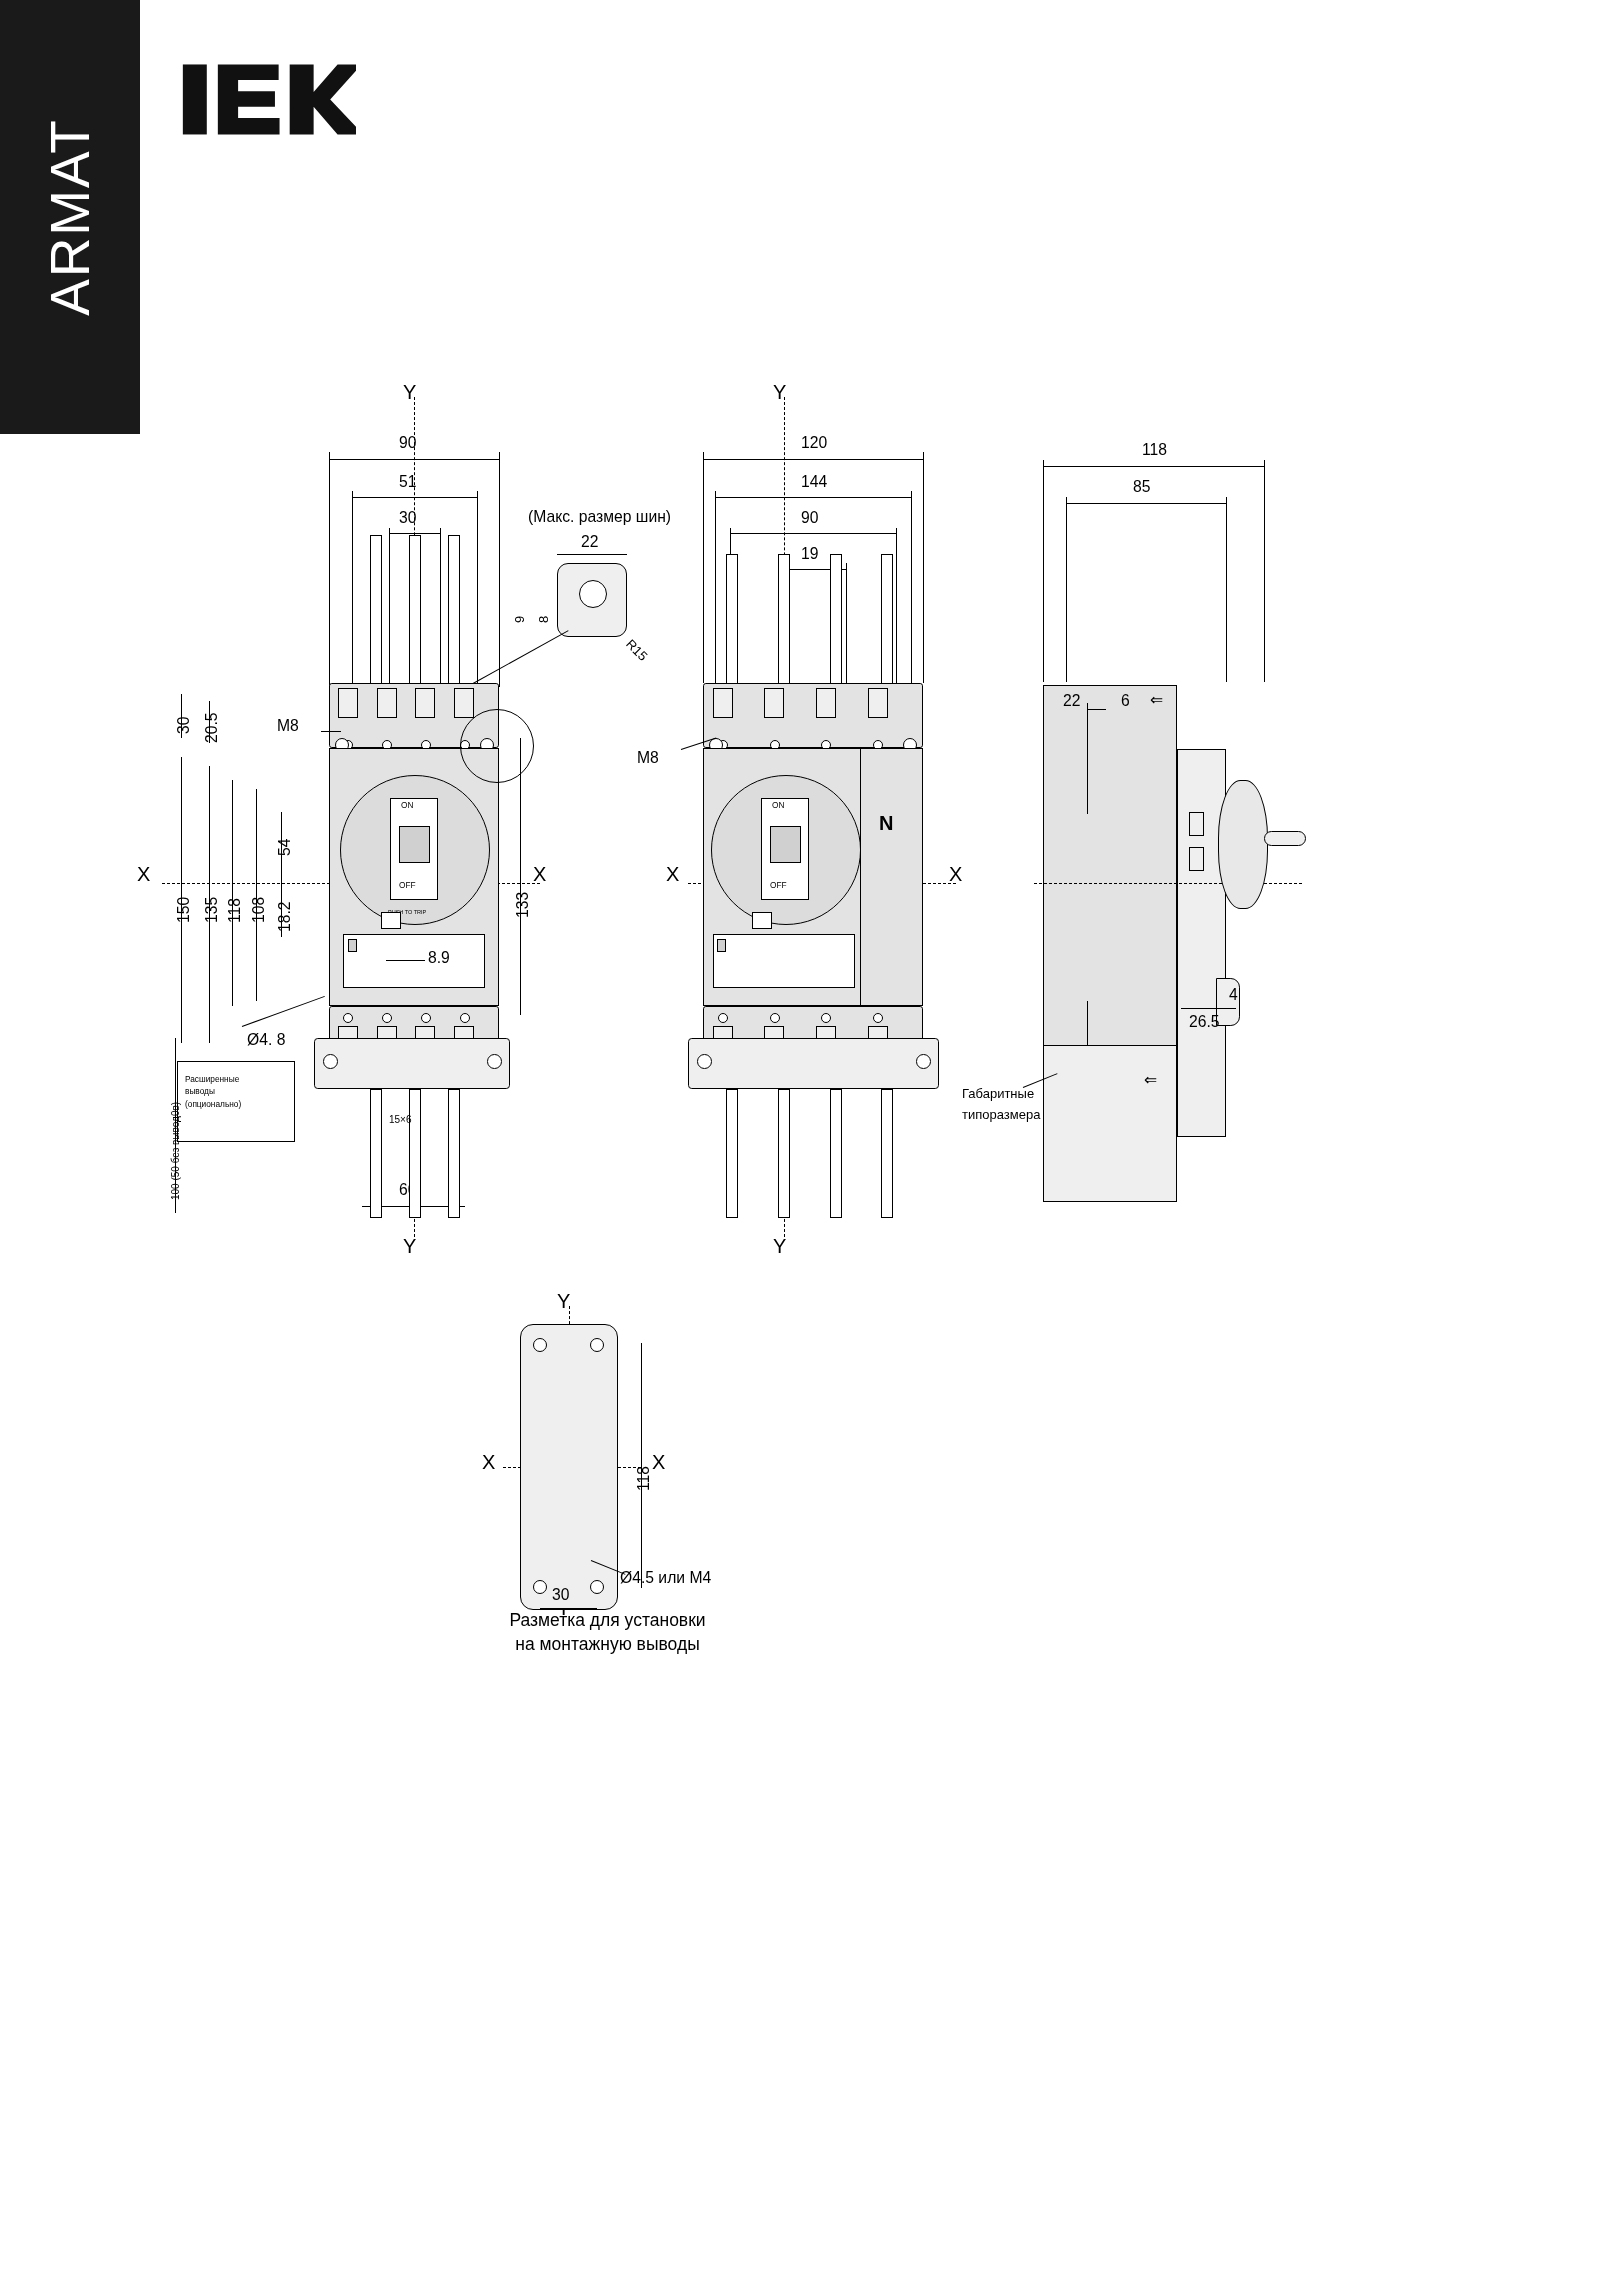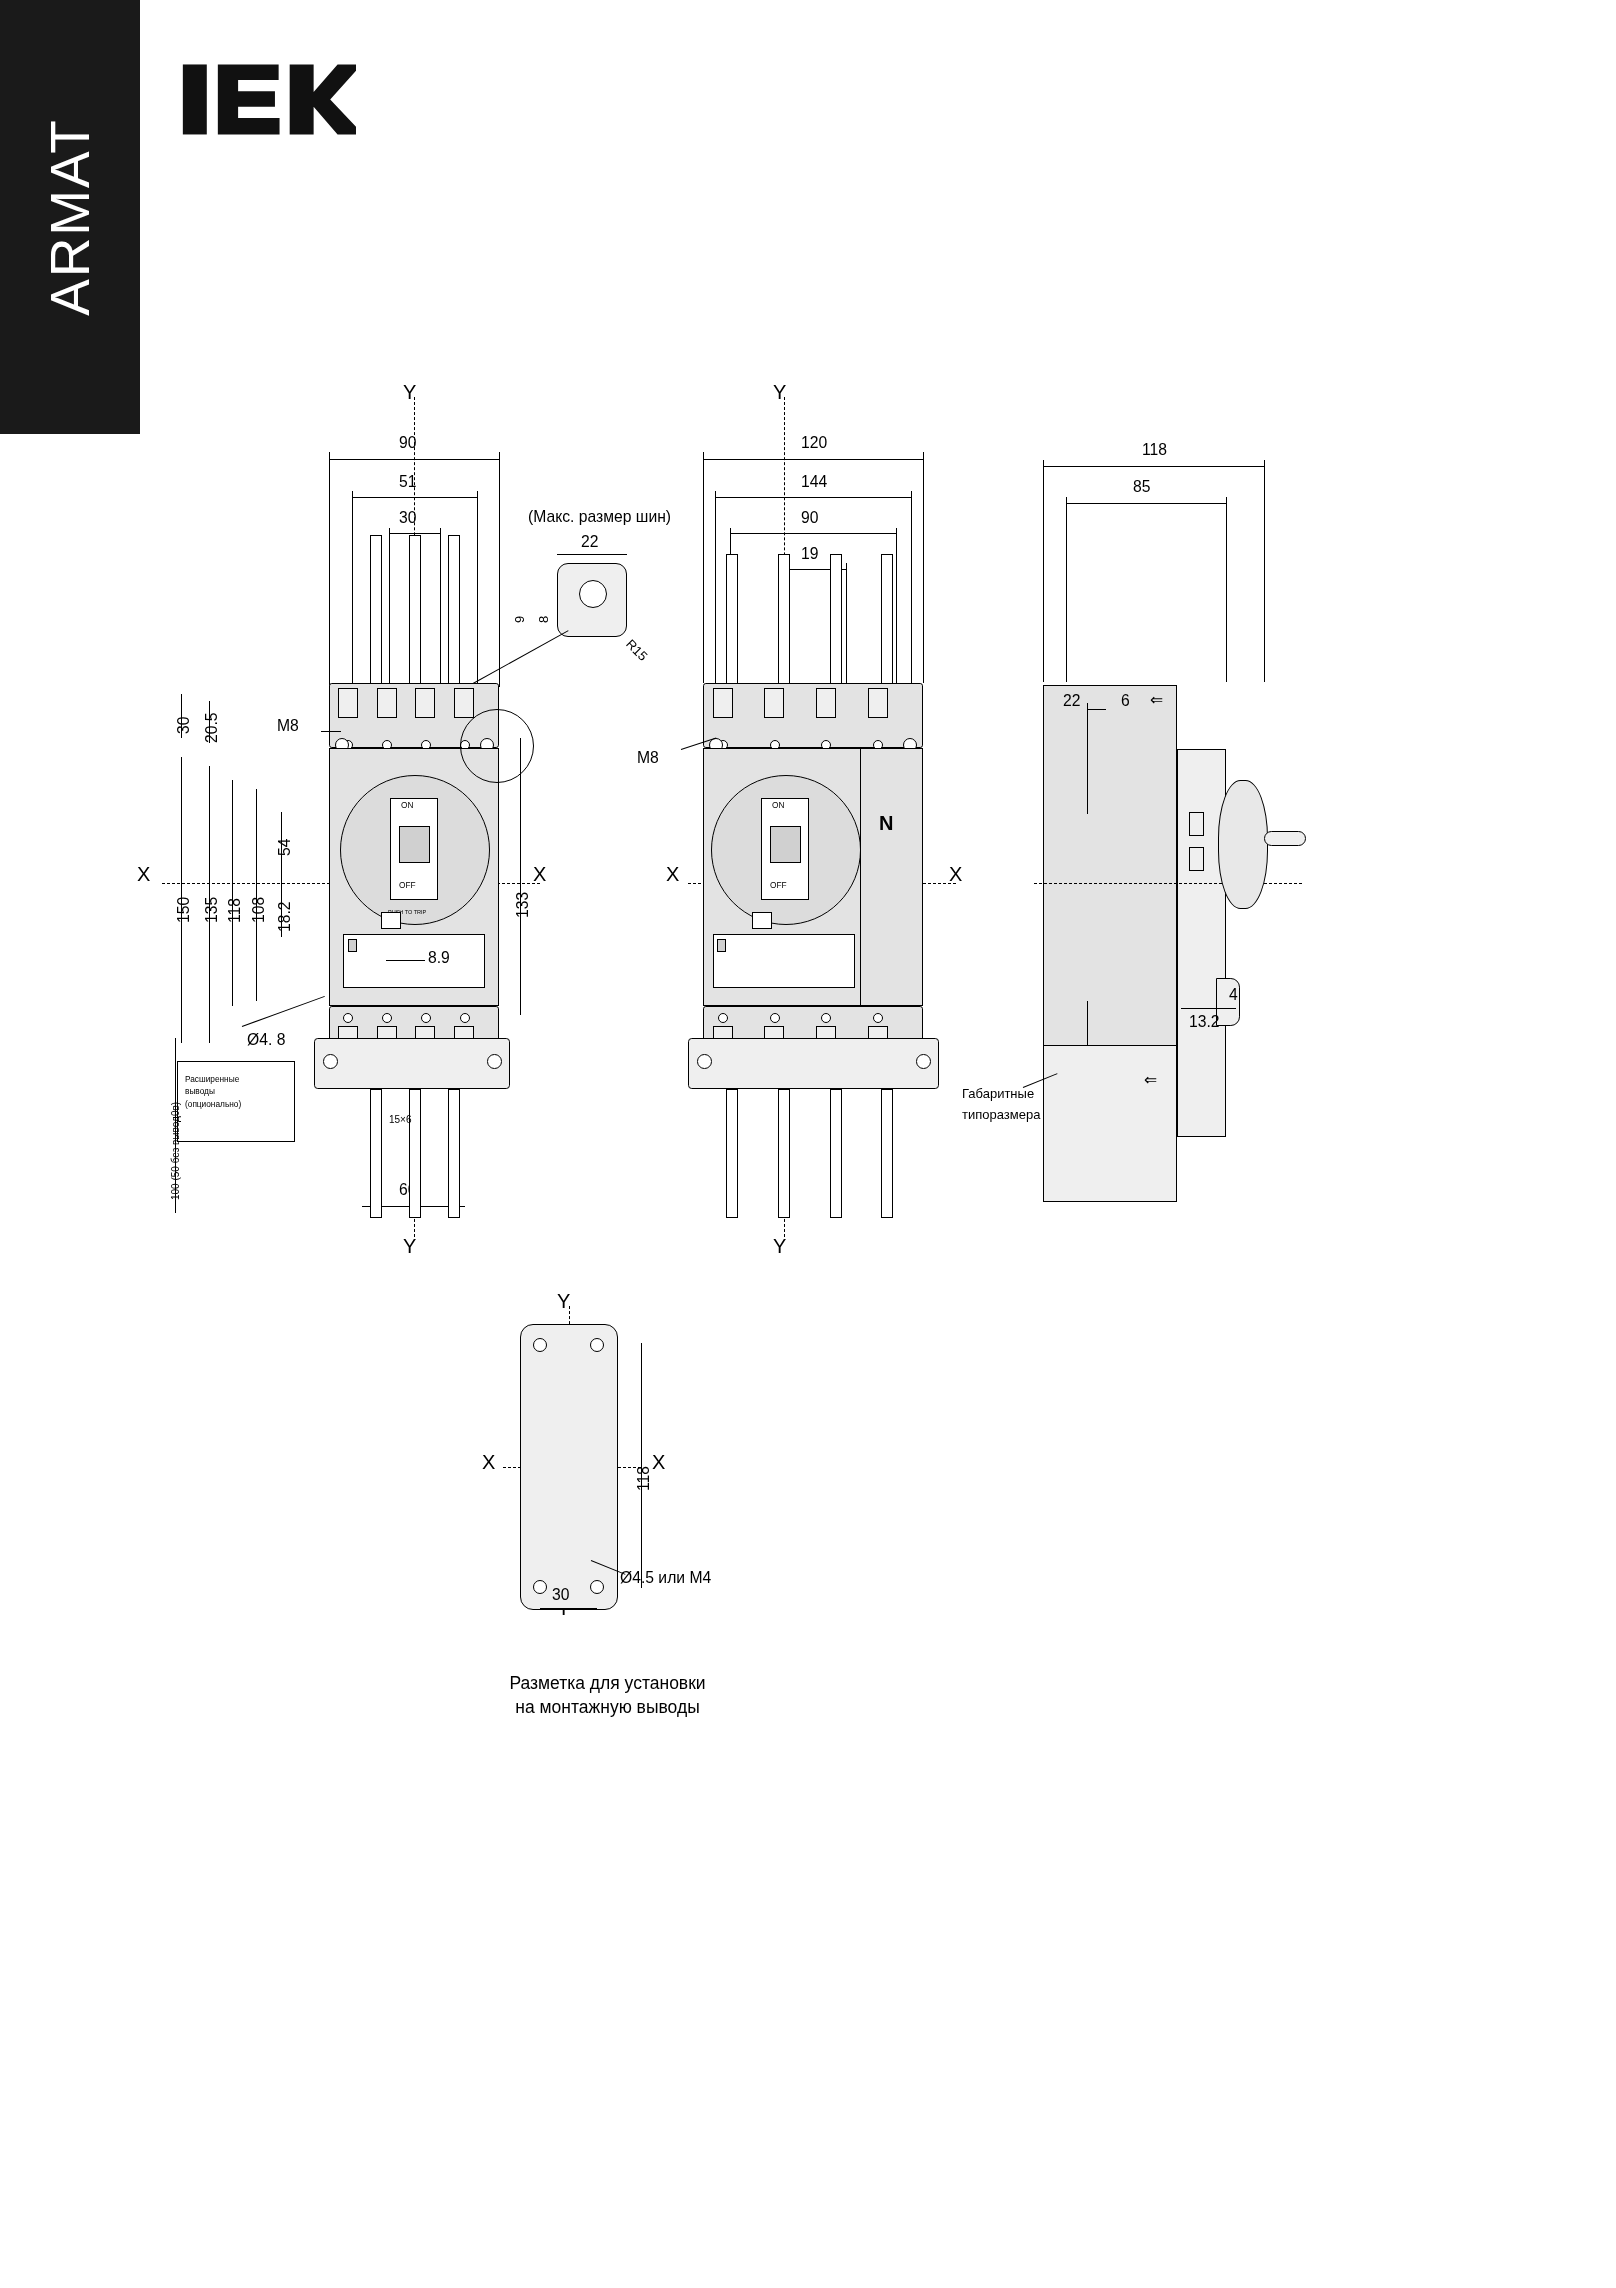--- a/index.html
+++ b/index.html
@@ -370,21 +370,21 @@
 
   <div class="vline" style="left:1087px; top:703px; height:111px;"></div>
   <div class="vline" style="left:1087px; top:1001px; height:111px;"></div>
 
   <div class="lbl" style="left:1063px; top:692px;">22</div>
   <div class="lbl" style="left:1121px; top:692px;">6</div>
   <div class="lbl" style="left:1150px; top:691px;">⇐</div>
   <div class="hline" style="left:1087px; top:709px; width:18.5px;"></div>
 
   <div class="lbl" style="left:1229px; top:986px;">4</div>
-  <div class="lbl" style="left:1189px; top:1013px;">13.2</div>
+  <div class="lbl" style="left:1189px; top:1013px;">26.5</div>
   <div class="hline" style="left:1181px; top:1008px; width:55px;"></div>
 
   <div class="box light" style="left:1043px; top:1045px; width:134px; height:157px;"></div>
   <div class="lbl" style="left:1144px; top:1071px;">⇐</div>
   <div class="lbl sm" style="left:962px; top:1087px;">Габаритные</div>
   <div class="lbl sm" style="left:962px; top:1108px;">типоразмера</div>
   <div class="hline" style="left:1023px; top:1087px; width:37px; transform:rotate(-22deg); transform-origin:left center;"></div>
 
   <div class="lbl big" style="left:557px; top:1290px;">Y</div>
   <div class="lbl big" style="left:557px; top:1597px;">Y</div>
@@ -402,20 +402,20 @@
 
   <div class="vline" style="left:641px; top:1343px; height:245px;"></div>
   <div class="lbl rot90" style="left:635px; top:1491px;">118</div>
 
   <div class="hline" style="left:540px; top:1608px; width:57px;"></div>
   <div class="lbl" style="left:552px; top:1586px;">30</div>
 
   <div class="lbl" style="left:620px; top:1569px;">Ø4.5 или M4</div>
   <div class="hline" style="left:591px; top:1560px; width:37px; transform:rotate(22deg); transform-origin:left center;"></div>
 
-  <div class="sub-caption" style="left:469px; top:1672px; width:277px;">
+  <div class="sub-caption" style="left:469px; top:1609px; width:277px;">
     <div>Разметка для установки</div>
     <div>на монтажную выводы</div>
   </div>
 
 
 </div>
 
 
 </body></html>

